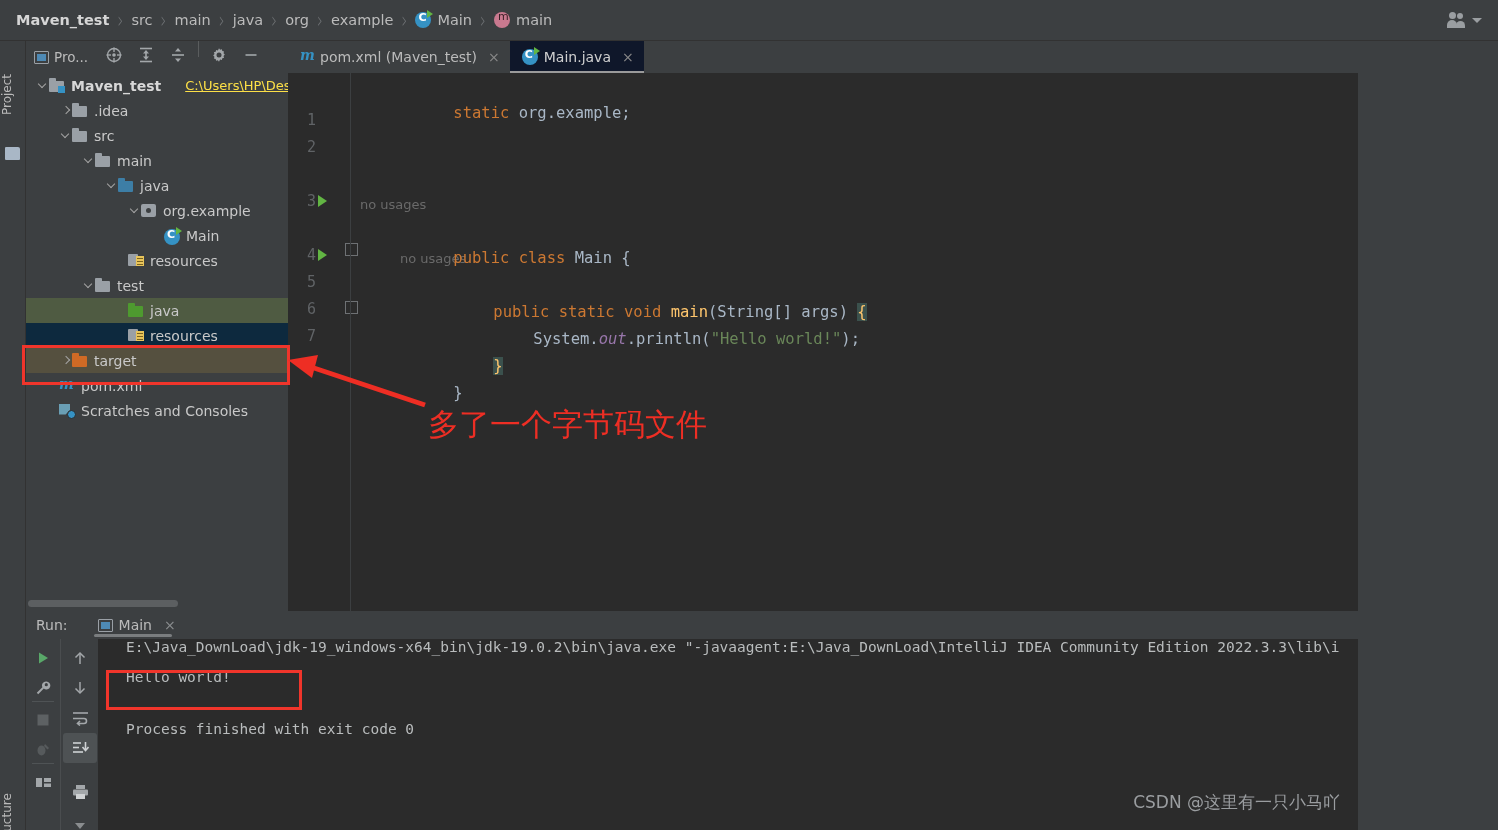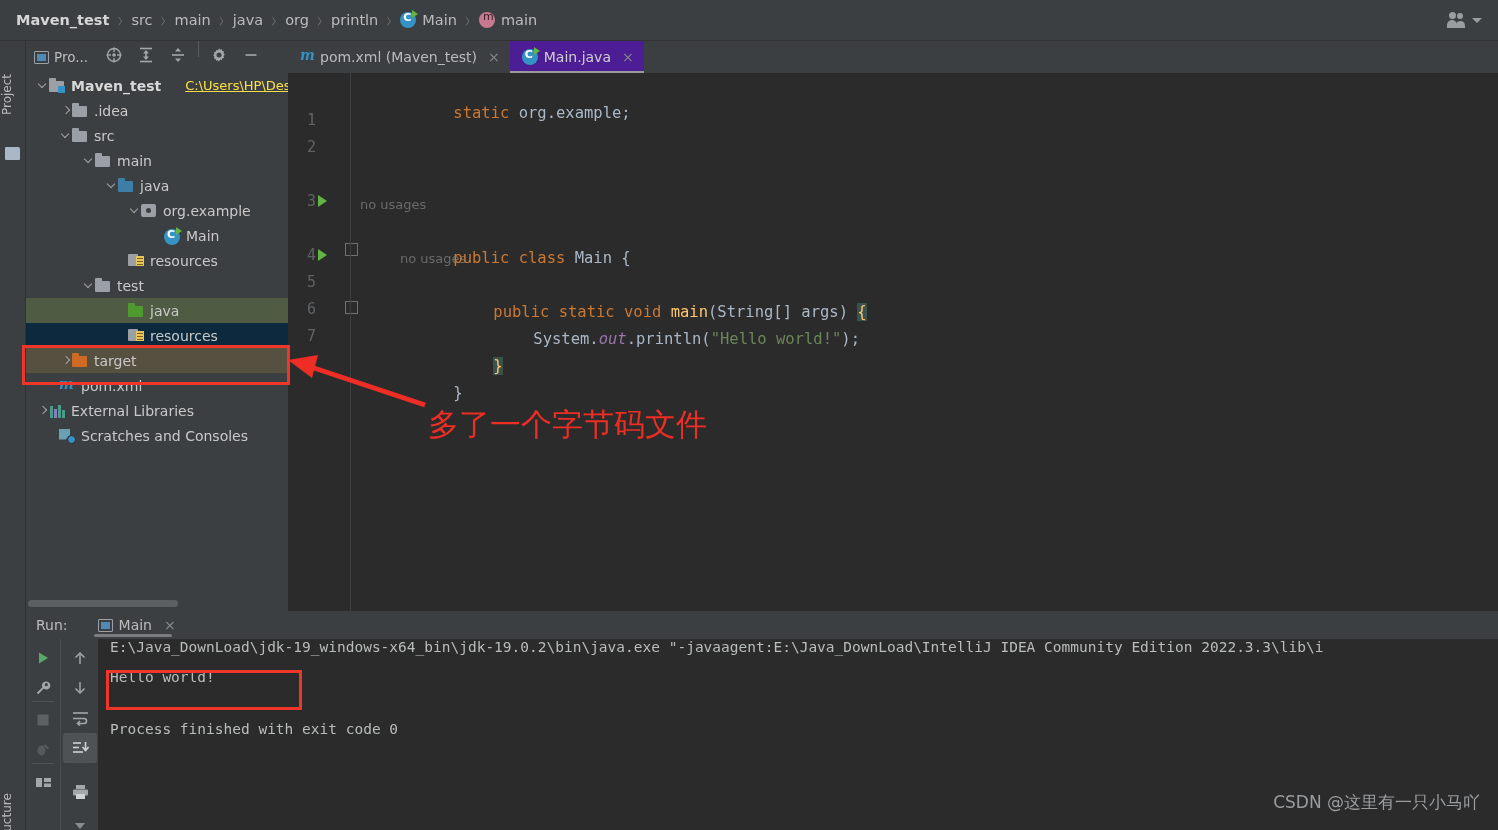--- a/index.html
+++ b/index.html
@@ -2,21 +2,21 @@
 <html><head>
 <meta charset="utf-8">
 <style>
   * { box-sizing: border-box; margin: 0; padding: 0; }
   html, body {
     width: 1498px; height: 830px;
     background: #3c3f41;
     font-family: "DejaVu Sans", "Liberation Sans", sans-serif;
     overflow: hidden;
   }
-  #app { position: relative; width: 1498px; height: 830px; background: #2b2b2b; }
+  #app { position: relative; width: 1358px; height: 830px; background: #2b2b2b; }
 
   
   .topbar {
     position: absolute; left: 0; top: 0; width: 1498px; height: 41px;
     background: #3c3f41; border-bottom: 1px solid #323232;
     display: flex; align-items: center; padding-left: 16px;
   }
   .crumb { display: flex; align-items: center; color: #bbbbbb; font-size: 14.5px; }
   .crumb.bold { color: #d6d6d6; font-weight: bold; }
   .crumb-sep { color: #6e7174; font-size: 15px; margin: 0 8px; font-weight: 300;
@@ -113,21 +113,21 @@
 
   
   .hscroll { position:absolute; left:26px; top:598px; width:262px; height:11px; background:#3c3f41; }
   .hscroll .thumb { position:absolute; left:2px; top:2px; width:150px; height:7px; background:#5c5f61; border-radius:4px;}
 
   
   .editor { position:absolute; left:288px; top:41px; right:0; height:570px; background:#2b2b2b; }
   .tabbar { height:32px; background:#3c3f41; display:flex; align-items:stretch; }
   .etab { display:flex; align-items:center; padding:0 10px 0 12px; font-size:14px; color:#bbbbbb;
           gap:6px; position:relative; }
-  .etab.active { background:#4c1d95; color:#cfcfcf; }
+  .etab.active { background:#0f172a; color:#cfcfcf; }
   .etab.active::after{content:"";position:absolute;left:0;right:0;bottom:0;height:2px;background:#9a9a9a;}
   .etab .x { color:#888; font-size:14px; margin-left:5px; }
 
   .codearea { position:absolute; left:0; top:32px; right:0; bottom:0; background:#2b2b2b;
               display:flex; font-family:"DejaVu Sans Mono","Liberation Mono",monospace; }
   .gutter { width:62px; position:relative; }
   .gutter .gl { position:absolute; right:34px; color:#606366; font-size:15px; }
   .gutter .runmark { position:absolute; left:30px; width:0;height:0; border-left:9px solid #62b543;
                      border-top:6px solid transparent; border-bottom:6px solid transparent; }
   .foldcol { position:absolute; left:56px; top:0; bottom:0; width:14px; }
@@ -155,21 +155,21 @@
   .runtab-ico::after{content:"";position:absolute;left:2px;top:2px;right:2px;bottom:2px;background:#4e8ab5;}
   .runbody { position:absolute; left:0; top:28px; right:0; bottom:0; background:#2b2b2b; display:flex;}
   .runtools { width:34px; background:#3c3f41; position:relative; }
   .runtools2 { width:38px; background:#3c3f41; position:relative; border-left:1px solid #4a4d4f;}
   .rt { position:absolute; left:0; width:34px; height:30px; display:flex; align-items:center; justify-content:center;}
   .rt2 { position:absolute; left:2px; width:34px; height:30px; display:flex; align-items:center; justify-content:center;}
   .rt2.sel { background:#4e5254; border-radius:3px; }
   .rt-sep { position:absolute; left:6px; width:22px; height:1px; background:#4f5355; }
   .console { flex:1; position:relative; font-family:"DejaVu Sans Mono","Liberation Mono",monospace;
              font-size:14.5px; color:#b9bcbd; padding:8px 0 0 10px; overflow:hidden; white-space:nowrap; }
-  .cl { position:absolute; left:12px;text-align:center; }
+  .cl { position:absolute; left:28px;text-align:center; }
 
   
   .annot-box { position:absolute; border:3px solid #f0352b; }
   .annot-text { position:absolute; color:#ee2e24; font-size:31px;
                 font-family:"DejaVu Sans","Liberation Sans",sans-serif; white-space:nowrap; }
   .watermark { position:absolute; right:18px; bottom:16px; color:#9a9da0; font-size:17px; }
   svg.arrow-svg { position:absolute; left:0; top:0; pointer-events:none; }
 </style>
 </head>
 <body>
@@ -191,21 +191,21 @@
     <span class="crumb-sep">›</span>
     <div class="crumb">
       <span>java</span>
     </div>
     <span class="crumb-sep">›</span>
     <div class="crumb">
       <span>org</span>
     </div>
     <span class="crumb-sep">›</span>
     <div class="crumb">
-      <span>println</span>
+      <span>example</span>
     </div>
     <span class="crumb-sep">›</span>
     <div class="crumb">
       <span class="crumb-icon"><span class="ic-class"></span></span>
       <span>Main</span>
     </div>
     <span class="crumb-sep">›</span>
     <div class="crumb">
       <span class="crumb-icon"><span class="ic-method"></span></span>
       <span>main</span>
@@ -384,30 +384,20 @@
           <span class="fld fld-orange" style="position:absolute;left:0;top:2px;width:15px;height:11px;"></span>
         </span>
         <span class="lbl">target</span>
       </div>
 
       <div class="trow" style="padding-left:33px">
         <span class="nodeico maven-ico"></span>
         <span class="lbl">pom.xml</span>
       </div>
 
-      <div class="trow" style="padding-left:10px">
-        <span class="arrow right"></span>
-        <span class="nodeico lib-ico">
-            <i></i>
-            <i></i>
-            <i></i>
-            <i></i>
-          </span>
-        <span class="lbl">External Libraries</span>
-      </div>
 
       <div class="trow" style="padding-left:33px">
         <span class="nodeico scratch-ico">
           <span class="p"></span>
             <span class="c"></span>
         </span>
         <span class="lbl">Scratches and Consoles</span>
       </div>
     </div>
   </div>

